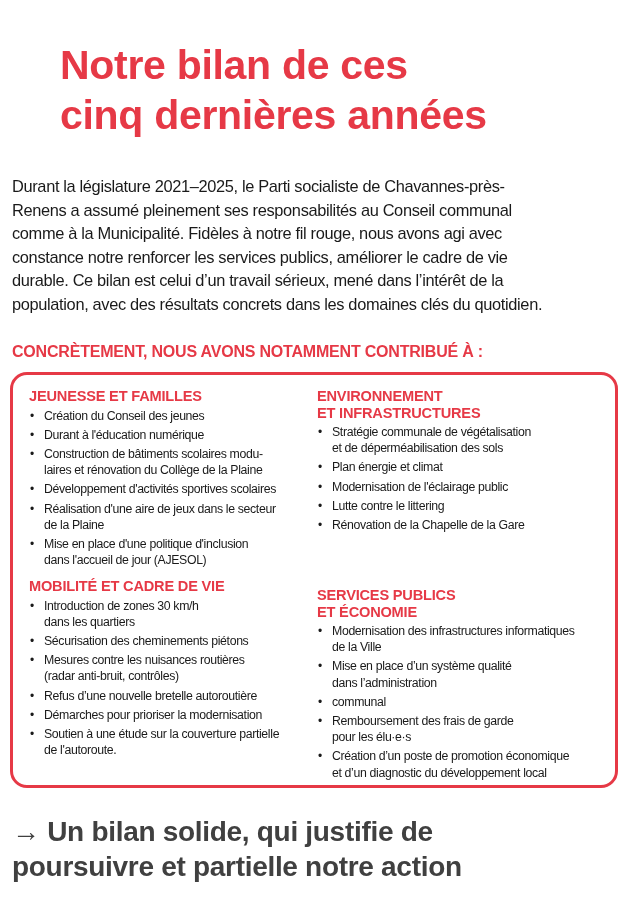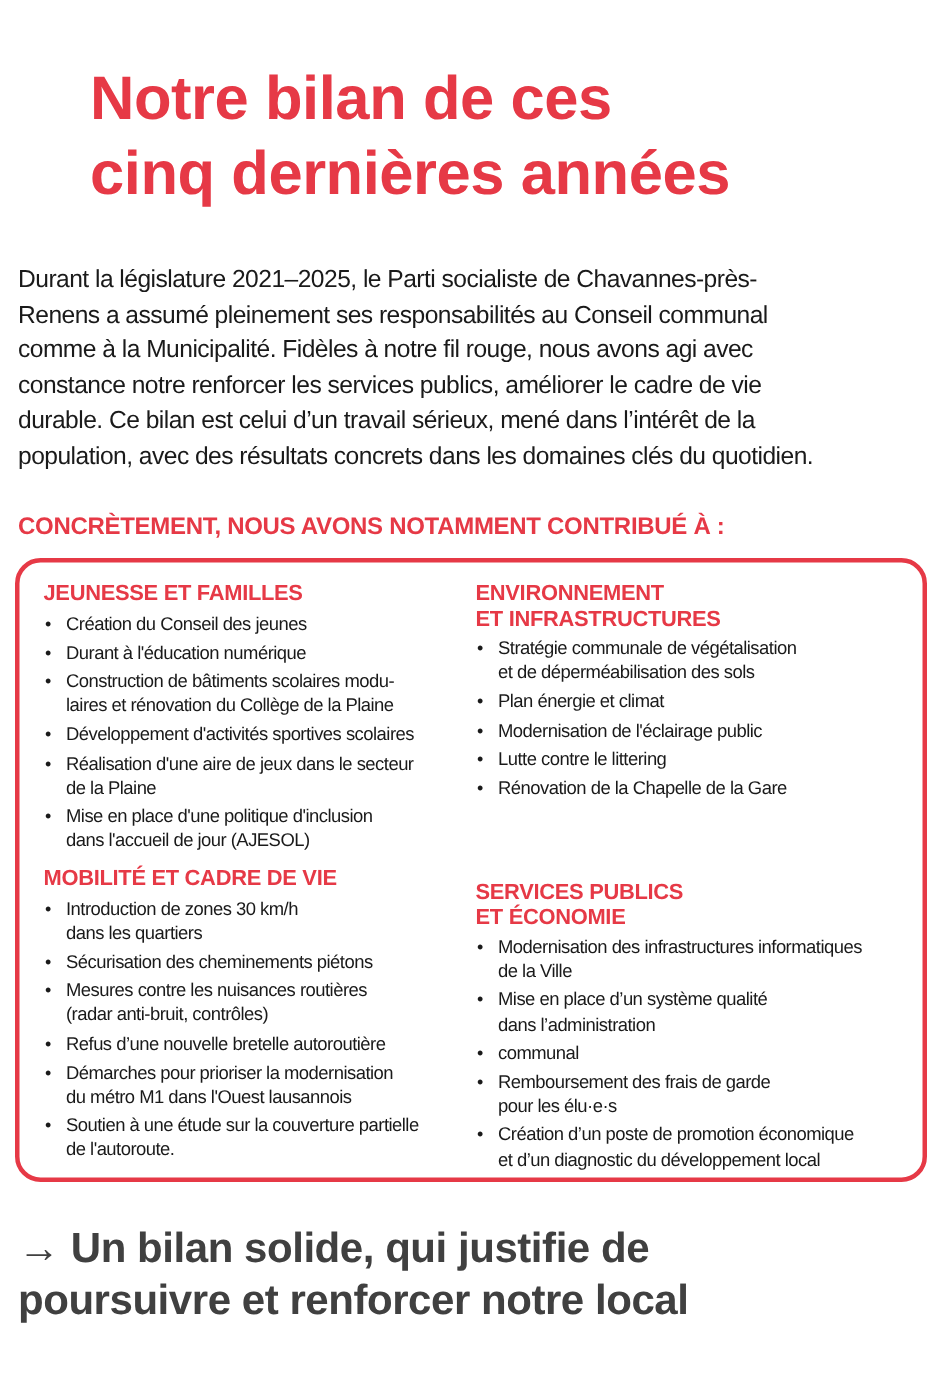--- a/index.html
+++ b/index.html
@@ -130,21 +130,20 @@
             <span class="line">Mesures contre les nuisances routières</span>
             <span class="line">(radar anti-bruit, contrôles)</span>
           </li>
           <li>
             <span class="bullet">•</span>
             <span class="line">Refus d’une nouvelle bretelle autoroutière</span>
           </li>
           <li>
             <span class="bullet">•</span>
             <span class="line">Démarches pour prioriser la modernisation</span>
-            <span class="line">du métro M1 dans l'Ouest lausannois</span>
           </li>
           <li>
             <span class="bullet">•</span>
             <span class="line">Soutien à une étude sur la couverture partielle</span>
             <span class="line">de l'autoroute.</span>
           </li>
         </ul>
       </div>
   </div>
   <div class="col col-right">
@@ -207,14 +206,14 @@
             <span class="line">Création d’un poste de promotion économique</span>
             <span class="line">et d’un diagnostic du développement local</span>
           </li>
         </ul>
       </div>
   </div>
 </div>
 
 <div class="footer">
   <span>→ Un bilan solide, qui justifie de</span>
-  <span>poursuivre et renforcer notre local</span>
+  <span>poursuivre et partielle notre action</span>
 </div>
 
 </body></html>

